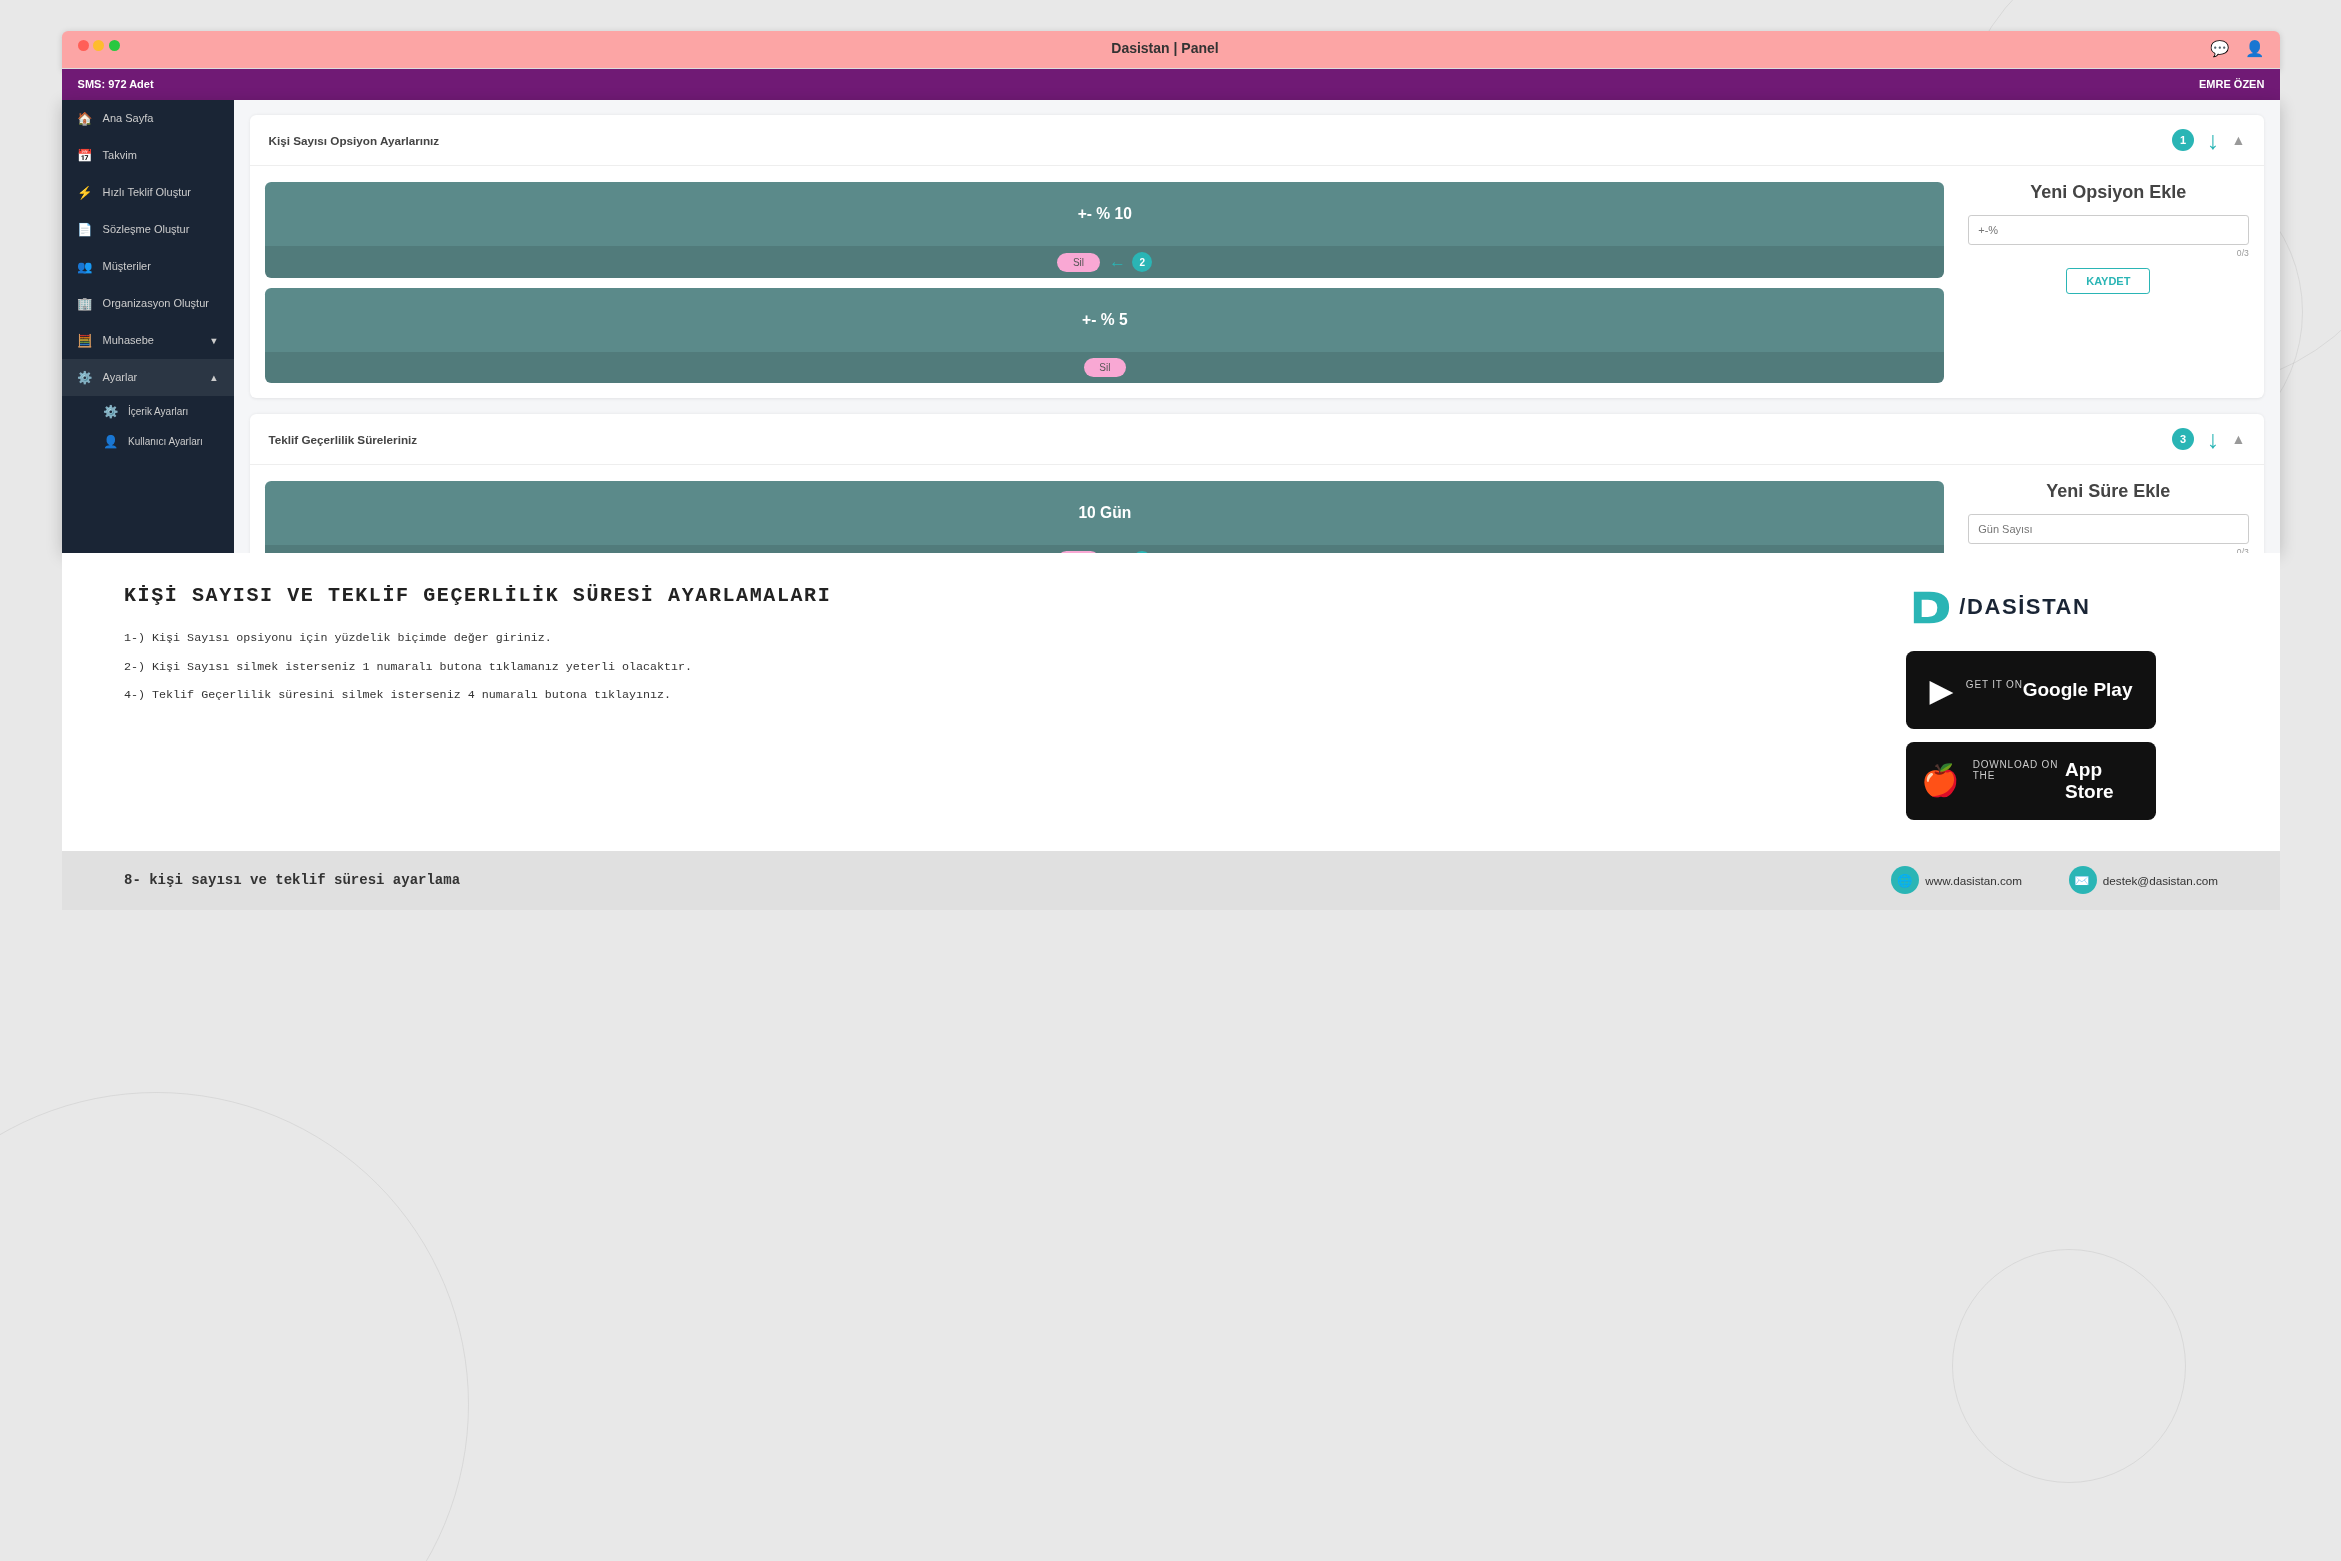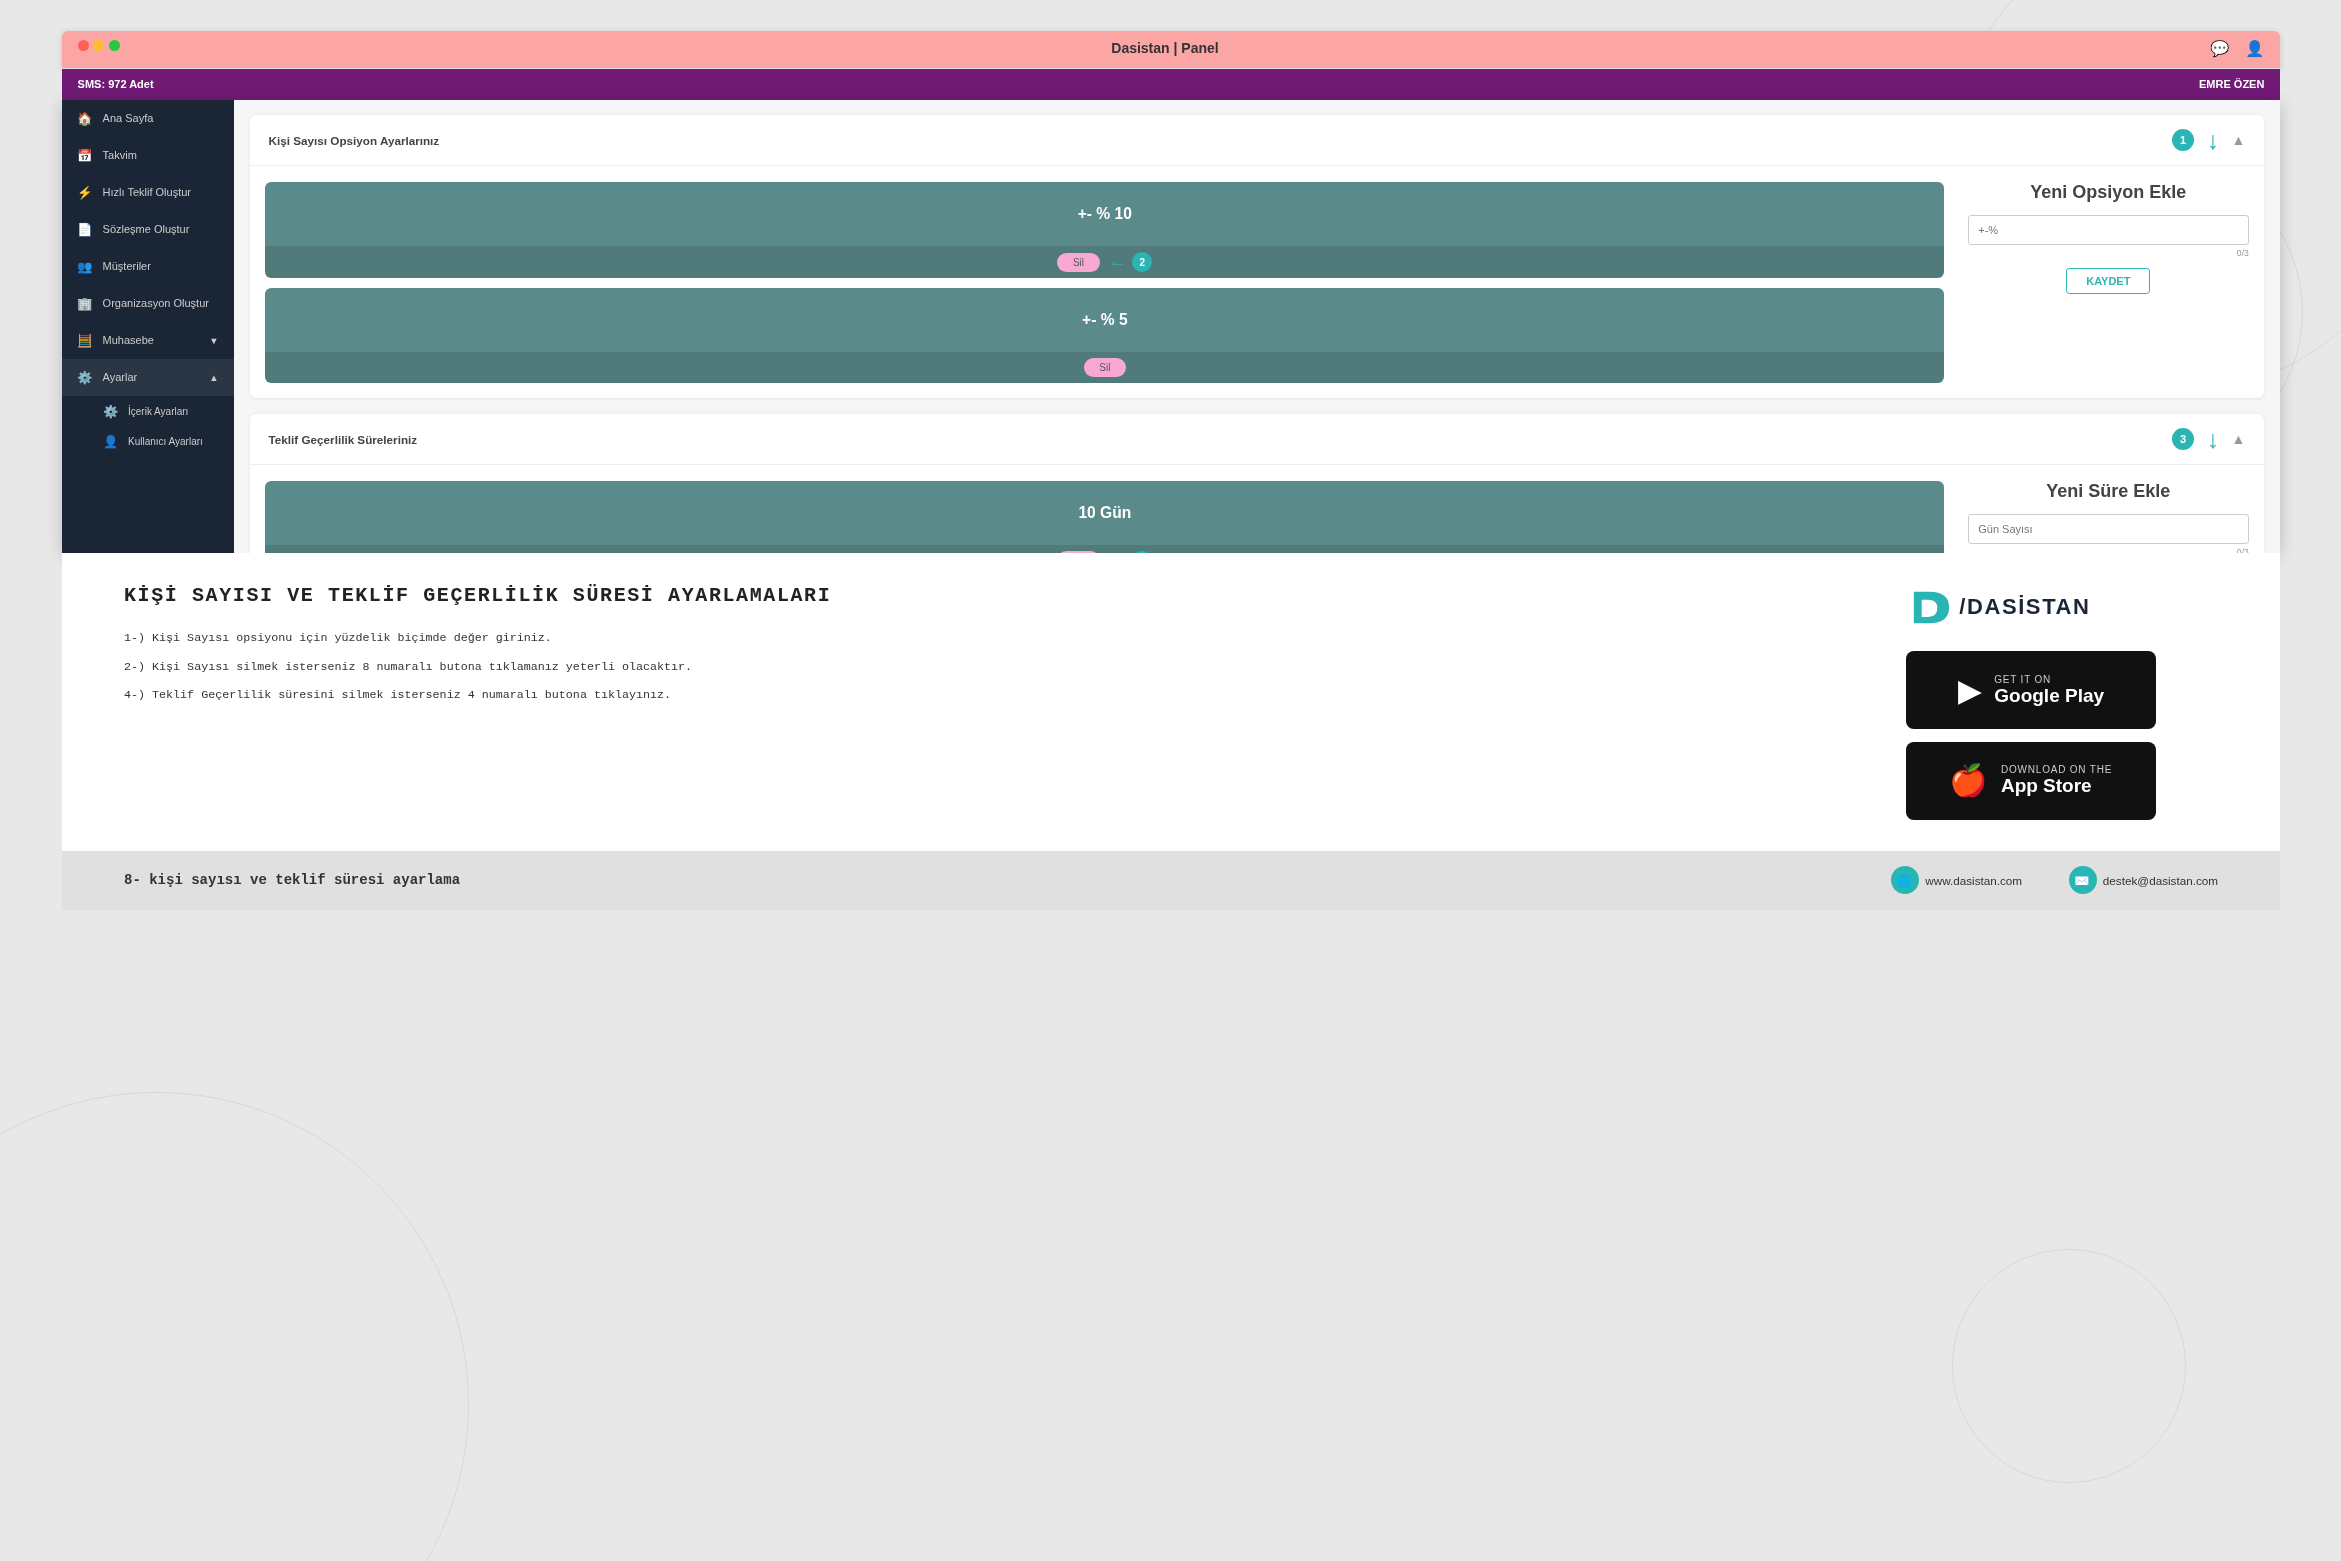--- a/index.html
+++ b/index.html
@@ -345,21 +345,21 @@
       gap: 12.5px;
       cursor: pointer;
       padding: 0 15.6px;
     }
     .store-icon {
       font-size: 31px;
       color: #fff;
     }
     .store-text {
       display: flex;
-      flex-direction: column;
+      flex-direction: row;
     }
     .store-sub {
       font-size: 10px;
       color: #ccc;
       text-transform: uppercase;
       letter-spacing: 0.8px;
     }
     .store-main {
       font-size: 19px;
       font-weight: 700;
@@ -576,21 +576,21 @@
         </div>
       </div>
 
     </div>
   </div>
 
   <div class="bottom-section">
     <div class="instructions">
       <div class="instructions-title">KİŞİ SAYISI VE TEKLİF GEÇERLİLİK SÜRESİ AYARLAMALARI</div>
       <div class="instruction-item">1-) Kişi Sayısı opsiyonu için yüzdelik biçimde değer giriniz.</div>
-      <div class="instruction-item">2-) Kişi Sayısı silmek isterseniz 8 numaralı butona tıklamanız yeterli olacaktır.</div>
+      <div class="instruction-item">2-) Kişi Sayısı silmek isterseniz 1 numaralı butona tıklamanız yeterli olacaktır.</div>
       <div class="instruction-item">4-) Teklif Geçerlilik süresini silmek isterseniz 4 numaralı butona tıklayınız.</div>
     </div>
 
     <div class="branding">
 
       <div class="brand-logo">
         <svg class="brand-d" viewBox="0 0 60 60">
           <path d="M10 10 Q10 30 10 50 L30 50 Q55 50 55 30 Q55 10 30 10 Z M20 20 L28 20 Q40 20 40 30 Q40 42 28 42 L20 42 Z" fill="#2ab5b5"></path>
         </svg>
         <span class="brand-name">/DASİSTAN</span>

